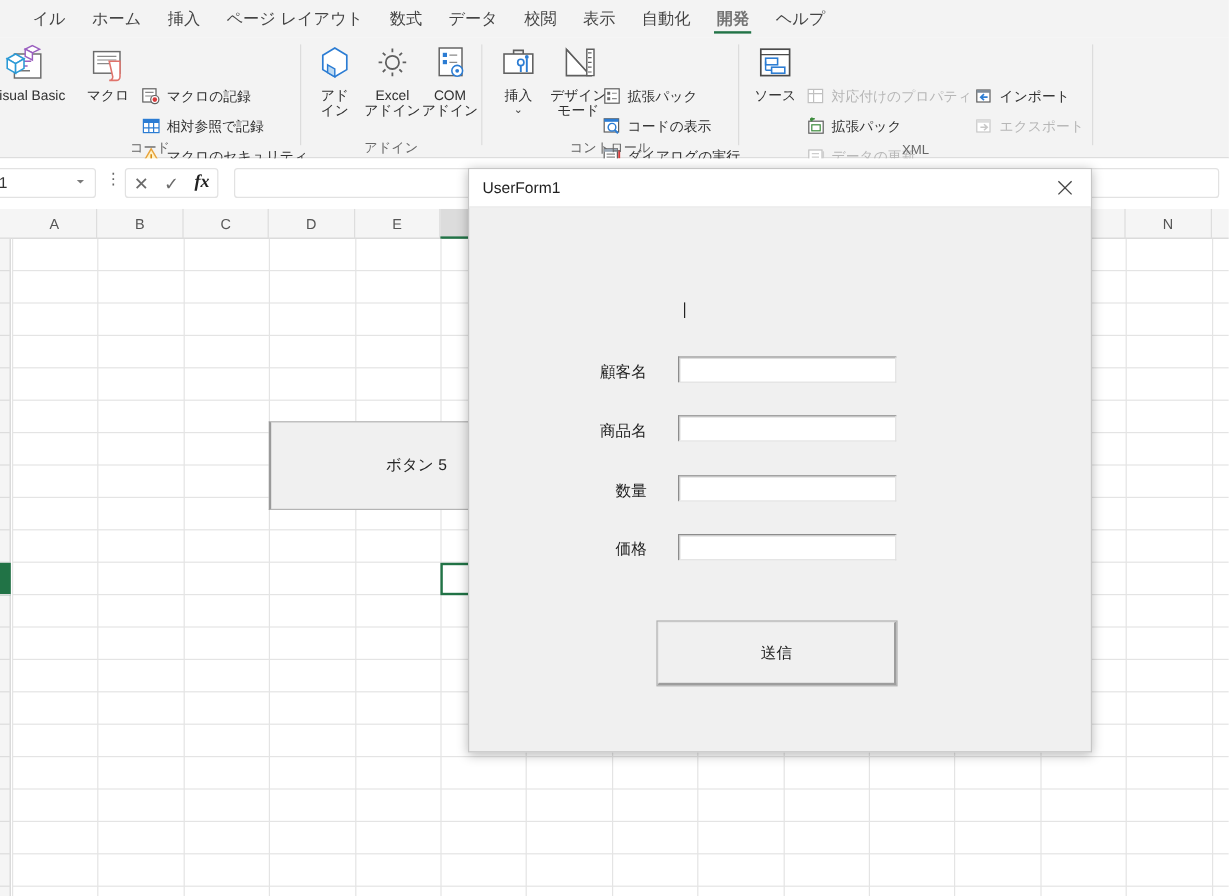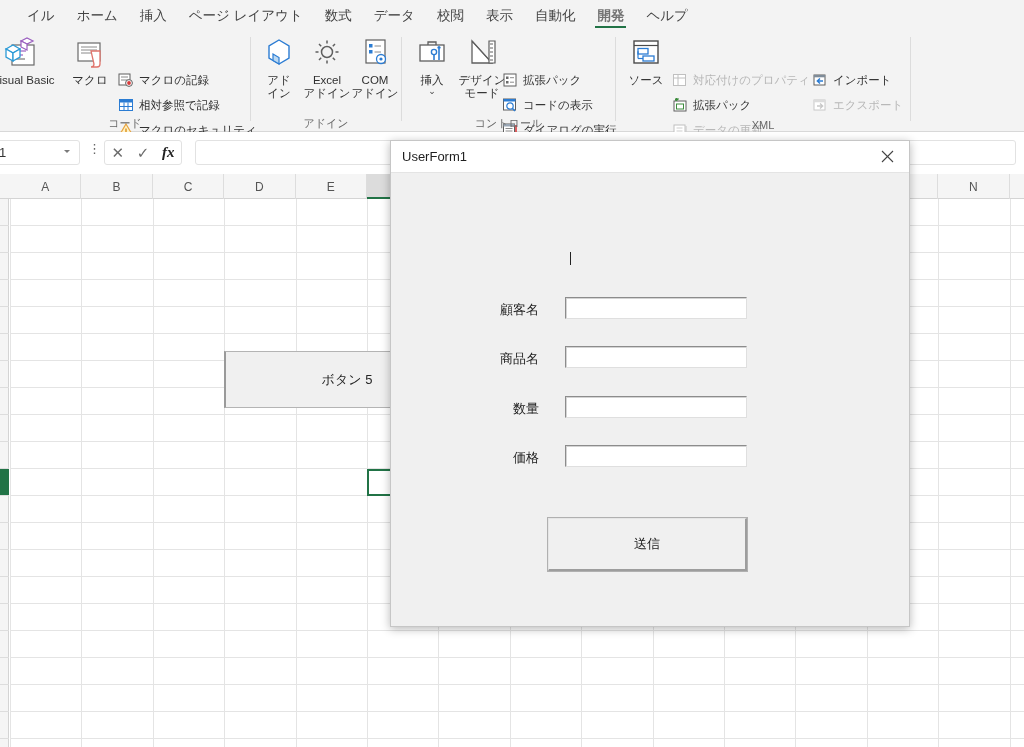--- a/index.html
+++ b/index.html
@@ -565,21 +565,21 @@
       <div class="vline" style="left: 499.8px;"></div>
       <div class="vline" style="left: 571.2px;"></div>
       <div class="vline" style="left: 642.6px;"></div>
       <div class="vline" style="left: 714px;"></div>
       <div class="vline" style="left: 785.4px;"></div>
       <div class="vline" style="left: 856.8px;"></div>
       <div class="vline" style="left: 928.2px;"></div>
       <div class="vline" style="left: 999.6px;"></div>
     </div>
   <div id="active-cell" style="left: 367px; top: 295px; width: 71.4px; height: 27px;"></div>
-  <div id="sheet-button" style="left:224px;top:177px;width:245px;height:57px;">
+  <div id="sheet-button" style="left:224px;top:177px;width:245px;height:74px;">
     <span>ボタン 5</span>
   </div>
 </div>
 
 <div id="userform">
   <div id="uf-title">
     <div id="uf-title-text">UserForm1</div>
     <div id="uf-close">
       <svg width="13" height="13" viewBox="0 0 13 13">
         <line x1="1" y1="1" x2="12" y2="12" stroke="#444" stroke-width="1.1"></line>

